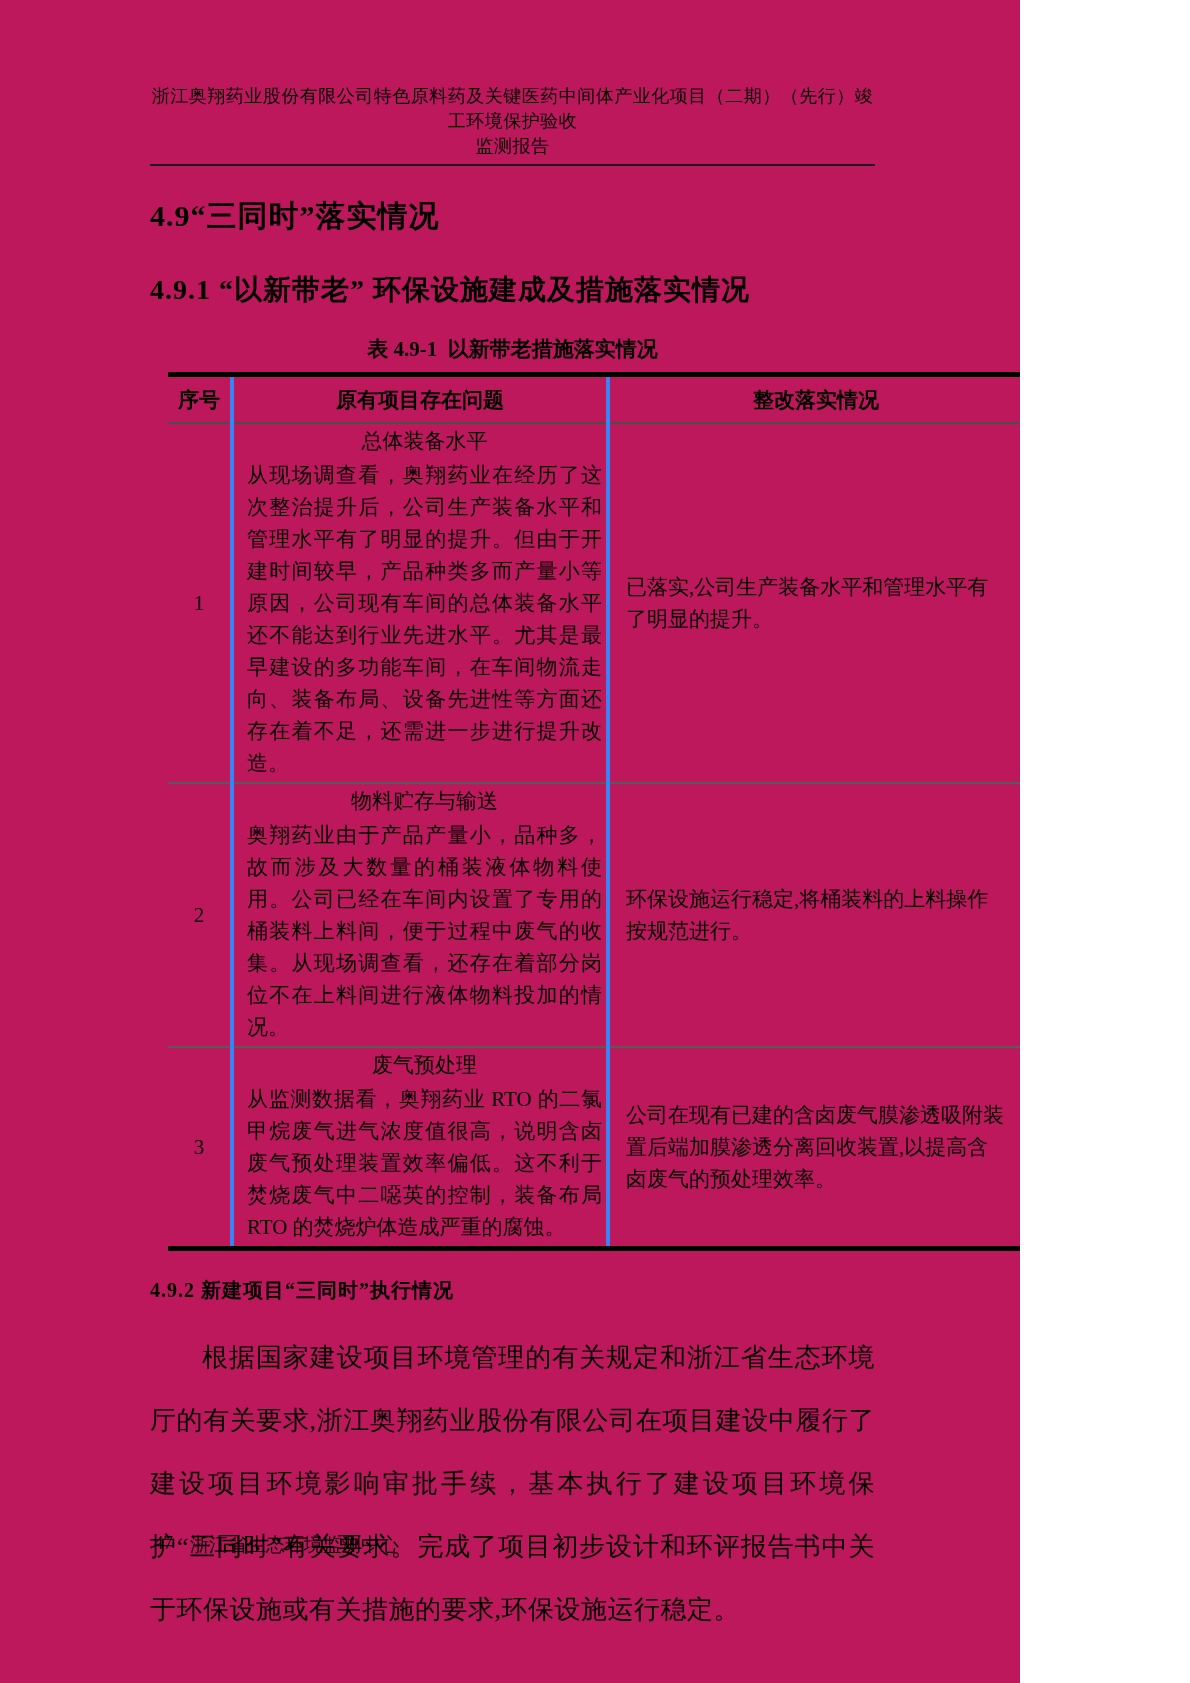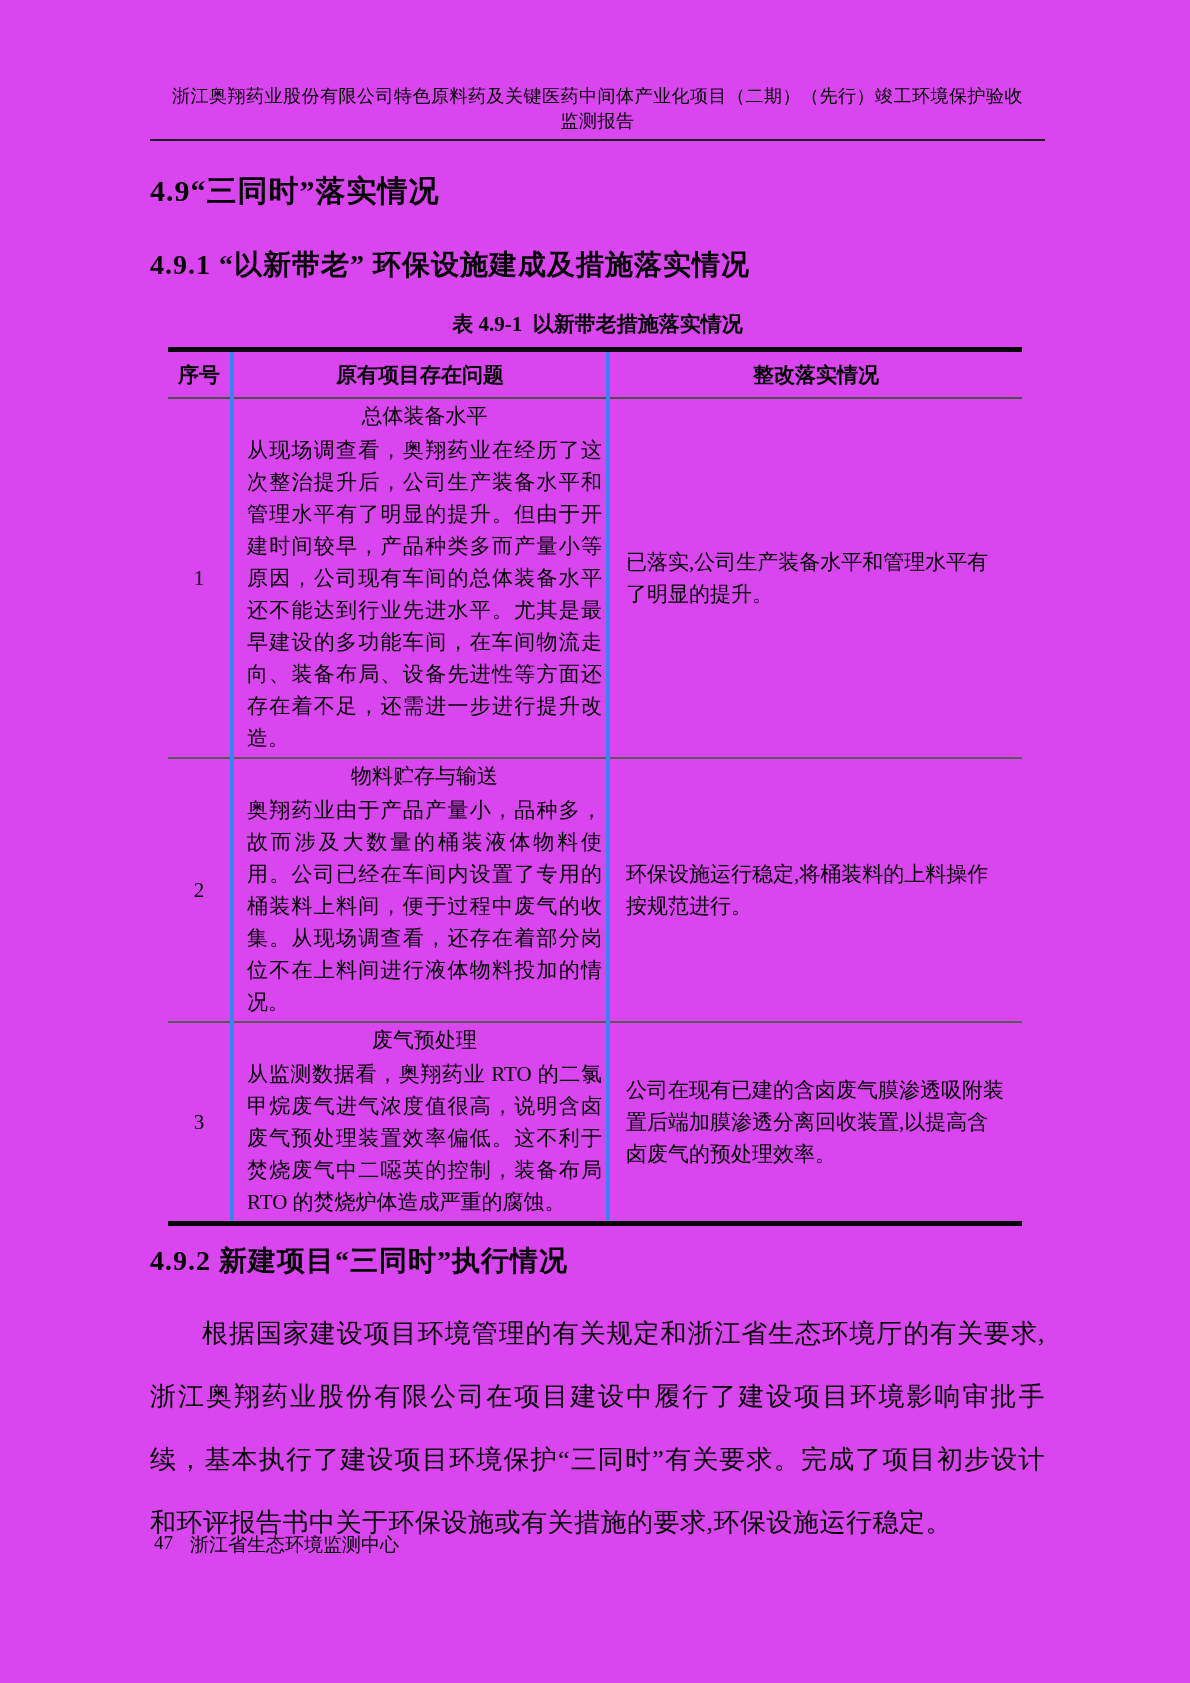--- a/index.html
+++ b/index.html
@@ -1,23 +1,23 @@
 <!DOCTYPE html>
 <html><head>
 <meta charset="utf-8">
 <style>
   * { margin: 0; padding: 0; box-sizing: border-box; }
   html, body { background: #ffffff; }
   body { font-family: "Liberation Serif", "DejaVu Serif", serif; color: #000; }
 
   .page {
     position: relative;
-    width: 1190px;
+    width: 1020px;
     height: 1683px;
-    background: #d946ef;
+    background: #be185d;
     overflow: hidden;
   }
   .content {
     margin: 0 145px 0 150px; 
   }
 
   
   .page-header { padding-top: 84px; }
   .hdr-line {
     text-align: center;
@@ -87,22 +87,22 @@
   .cell-issue { padding: 3px 4px 3px 13px; vertical-align: top !important; }
   .issue-title { text-align: center; font-family: Liberation Mono, monospace; }
   .issue-body {
     text-align: justify;
     text-justify: inter-character;
   }
   .cell-action { padding: 3px 14px 3px 16px; }
 
   
   .h-492 {
-    margin-top: 16px;
-    font-size: 28px;
+    margin-top: 26px;
+    font-size: 20px;
     font-weight: bold;
     letter-spacing: 1px;
   }
   .body-para {
     margin-top: 22px;
     font-size: 26px;
     line-height: 63px;
     text-indent: 2em;
     text-align: justify;
     text-justify: inter-character;

